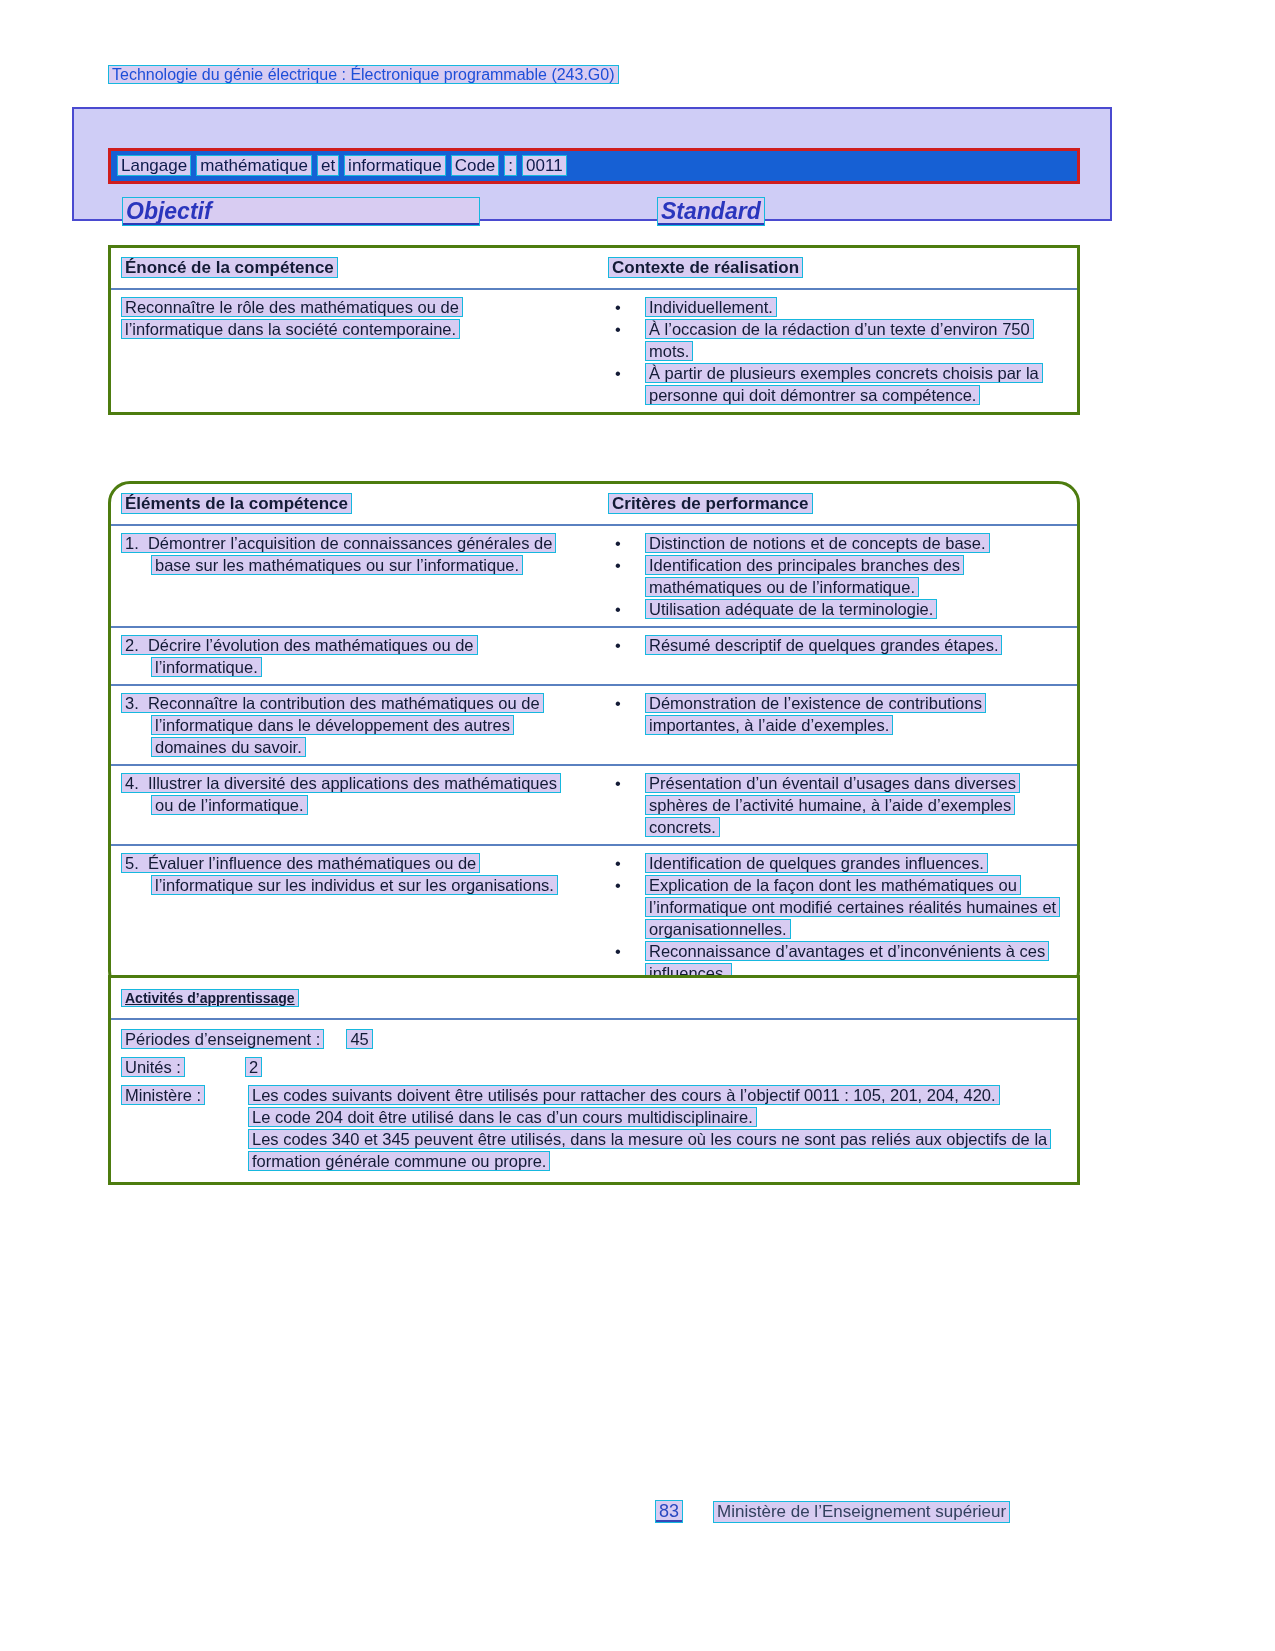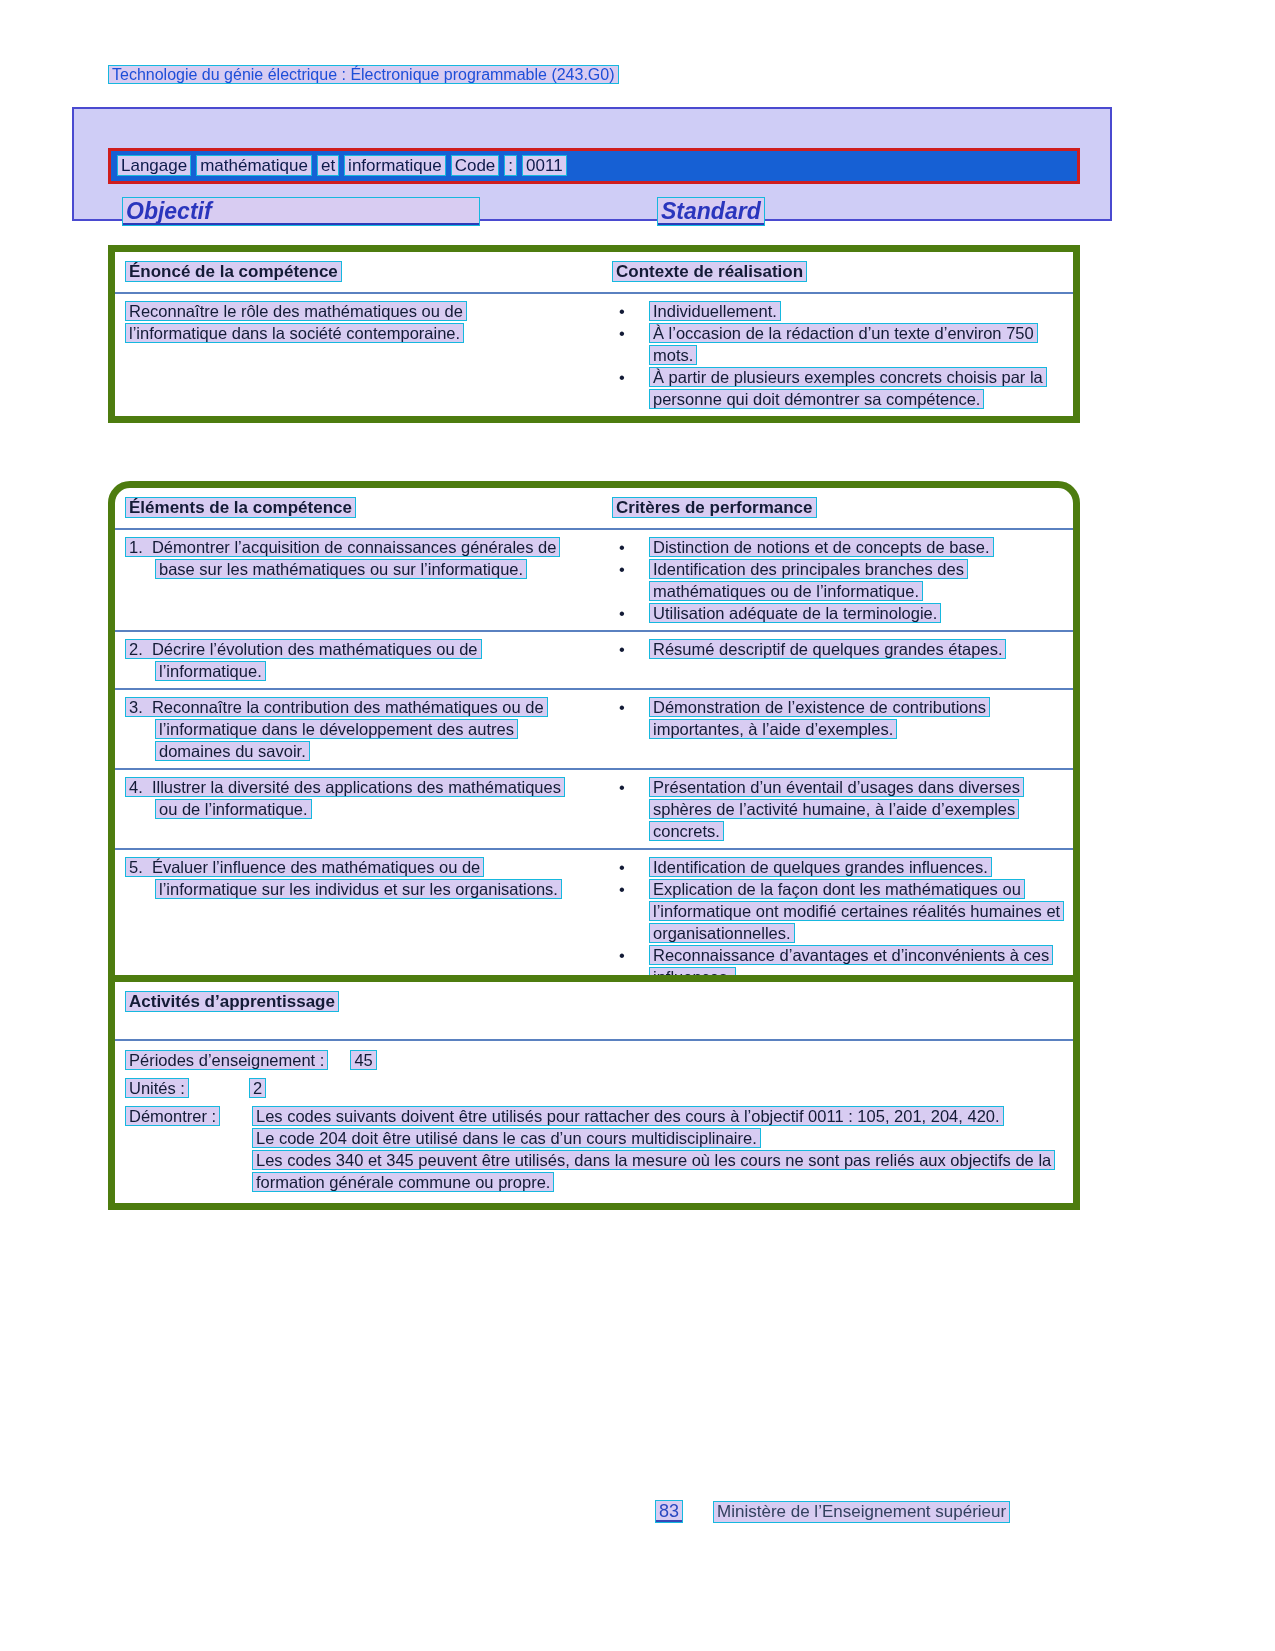--- a/index.html
+++ b/index.html
@@ -34,37 +34,37 @@
   .objstd { position:absolute; left:0; top:88px; width:100%; height:26px; }
   .head-ul {
     display:inline-block;
     font-size:23px; font-weight:bold; font-style:italic; color:#2a36bd;
     background:linear-gradient(#2c3ab8,#2c3ab8) left bottom / 100% 2px no-repeat, #d8ccf2;
   }
   .objectif { position:absolute; left:48px; top:0; width:358px; }
   .standard { position:absolute; left:535px; top:0;margin-left:48px; }
 
   
-  .tbl { position:absolute; left:108px; width:972px; border:7px solid #4d7c0f; background:#fff; font-size:16.5px; line-height:22px; }
+  .tbl { position:absolute; left:108px; width:972px; border:3px solid #4d7c0f; background:#fff; font-size:16.5px; line-height:22px; }
   .tbl-1 { top:245px; }
   .tbl-2 { top:481px;border-radius:22px; }
   .tbl-3 { top:975px; }
   .tbl-head { display:flex; border-bottom:2px solid #5a81c0; padding:9px 0 9px; font-size:17px; }
   .tbl-row { display:flex; padding:6px 0; }
   .tbl-row + .tbl-row { border-top:2px solid #5a81c0; }
   .col-l { width:489px; padding-left:10px; flex:0 0 auto; }
   .col-r { width:477px; padding-left:8px; flex:0 0 auto; }
   .stmt { width:430px; }
   .el-text { width:440px; text-indent:-30px; padding-left:30px; }
   .bullet-item { display:flex; }
   .bullet { width:37px; flex:0 0 auto; padding-left:7px; color:#131b36; }
   .btext { width:420px; }
 
   
-  .act-title { border-bottom:2px solid #5a81c0; padding:9px 0 26px 10px; font-size:17px; }
+  .act-title { border-bottom:2px solid #5a81c0; padding:9px 0 9px 10px; font-size:14px;text-decoration:underline; }
   .act-body { padding:8px 0 10px 10px; }
   .act-row { margin-bottom:6px; }
   .val-periods { margin-left:22px; }
   .val-units { margin-left:60px; }
   .prec-row { display:flex; margin-top:2px; }
   .prec-label { width:127px; flex:0 0 auto; }
   .prec-text { width:812px; }
 
   
   .footer { position:absolute; left:655px; top:1500px; display:flex; align-items:baseline; }
@@ -217,21 +217,21 @@
     </div>
     <div class="act-body">
       <div class="act-row">
         <span class="hl">Périodes d’enseignement :</span><span class="hl val-periods">45</span>
       </div>
       <div class="act-row">
         <span class="hl">Unités :</span><span class="hl val-units">2</span>
       </div>
       <div class="prec-row">
         <div class="prec-label">
-          <span class="hl">Démontrer :</span>
+          <span class="hl">Ministère :</span>
         </div>
         <div class="prec-text">
           <div><span class="hl">Les codes suivants doivent être utilisés pour rattacher des cours à l’objectif 0011 : 105, 201, 204, 420.</span></div>
           <div><span class="hl">Le code 204 doit être utilisé dans le cas d’un cours multidisciplinaire.</span></div>
           <div><span class="hl">Les codes 340 et 345 peuvent être utilisés, dans la mesure où les cours ne sont pas reliés aux objectifs de la formation générale commune ou propre.</span></div>
         </div>
       </div>
     </div>
   </div>
 

